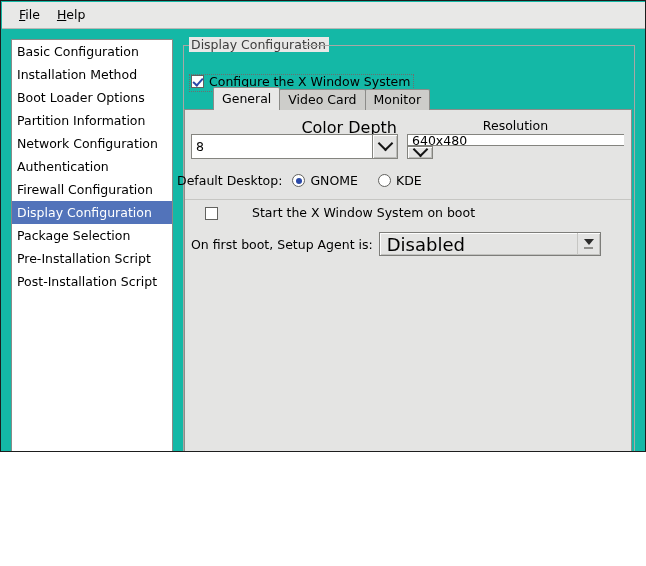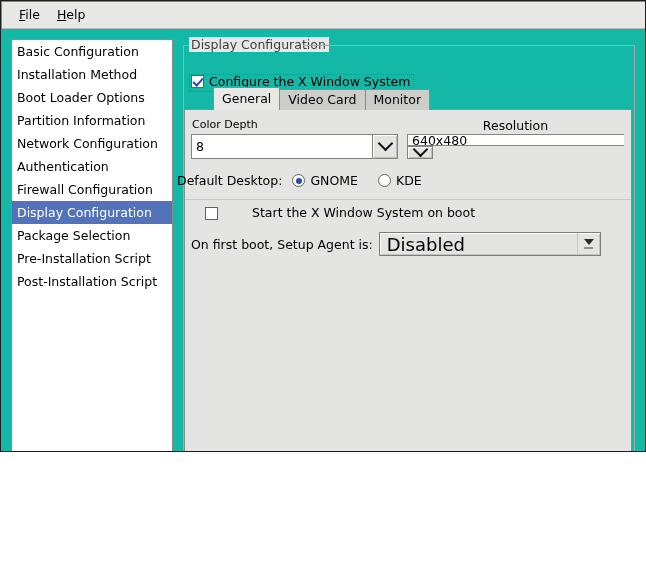--- a/index.html
+++ b/index.html
@@ -198,22 +198,22 @@
     box-sizing: border-box;
     z-index: 2;
   }
 
   
   .lbl-colordepth {
     position: absolute;
     left: 191px;
     top: 117px;
     width: 205px;
-    text-align: left;
-    font-size: 11px;
+    text-align: right;
+    font-size: 16px;
     z-index: 5;
   }
   .lbl-resolution {
     position: absolute;
     left: 407px;
     top: 117px;
     width: 215px;
     text-align: center;
     font-size: 12.5px;
     z-index: 5;

